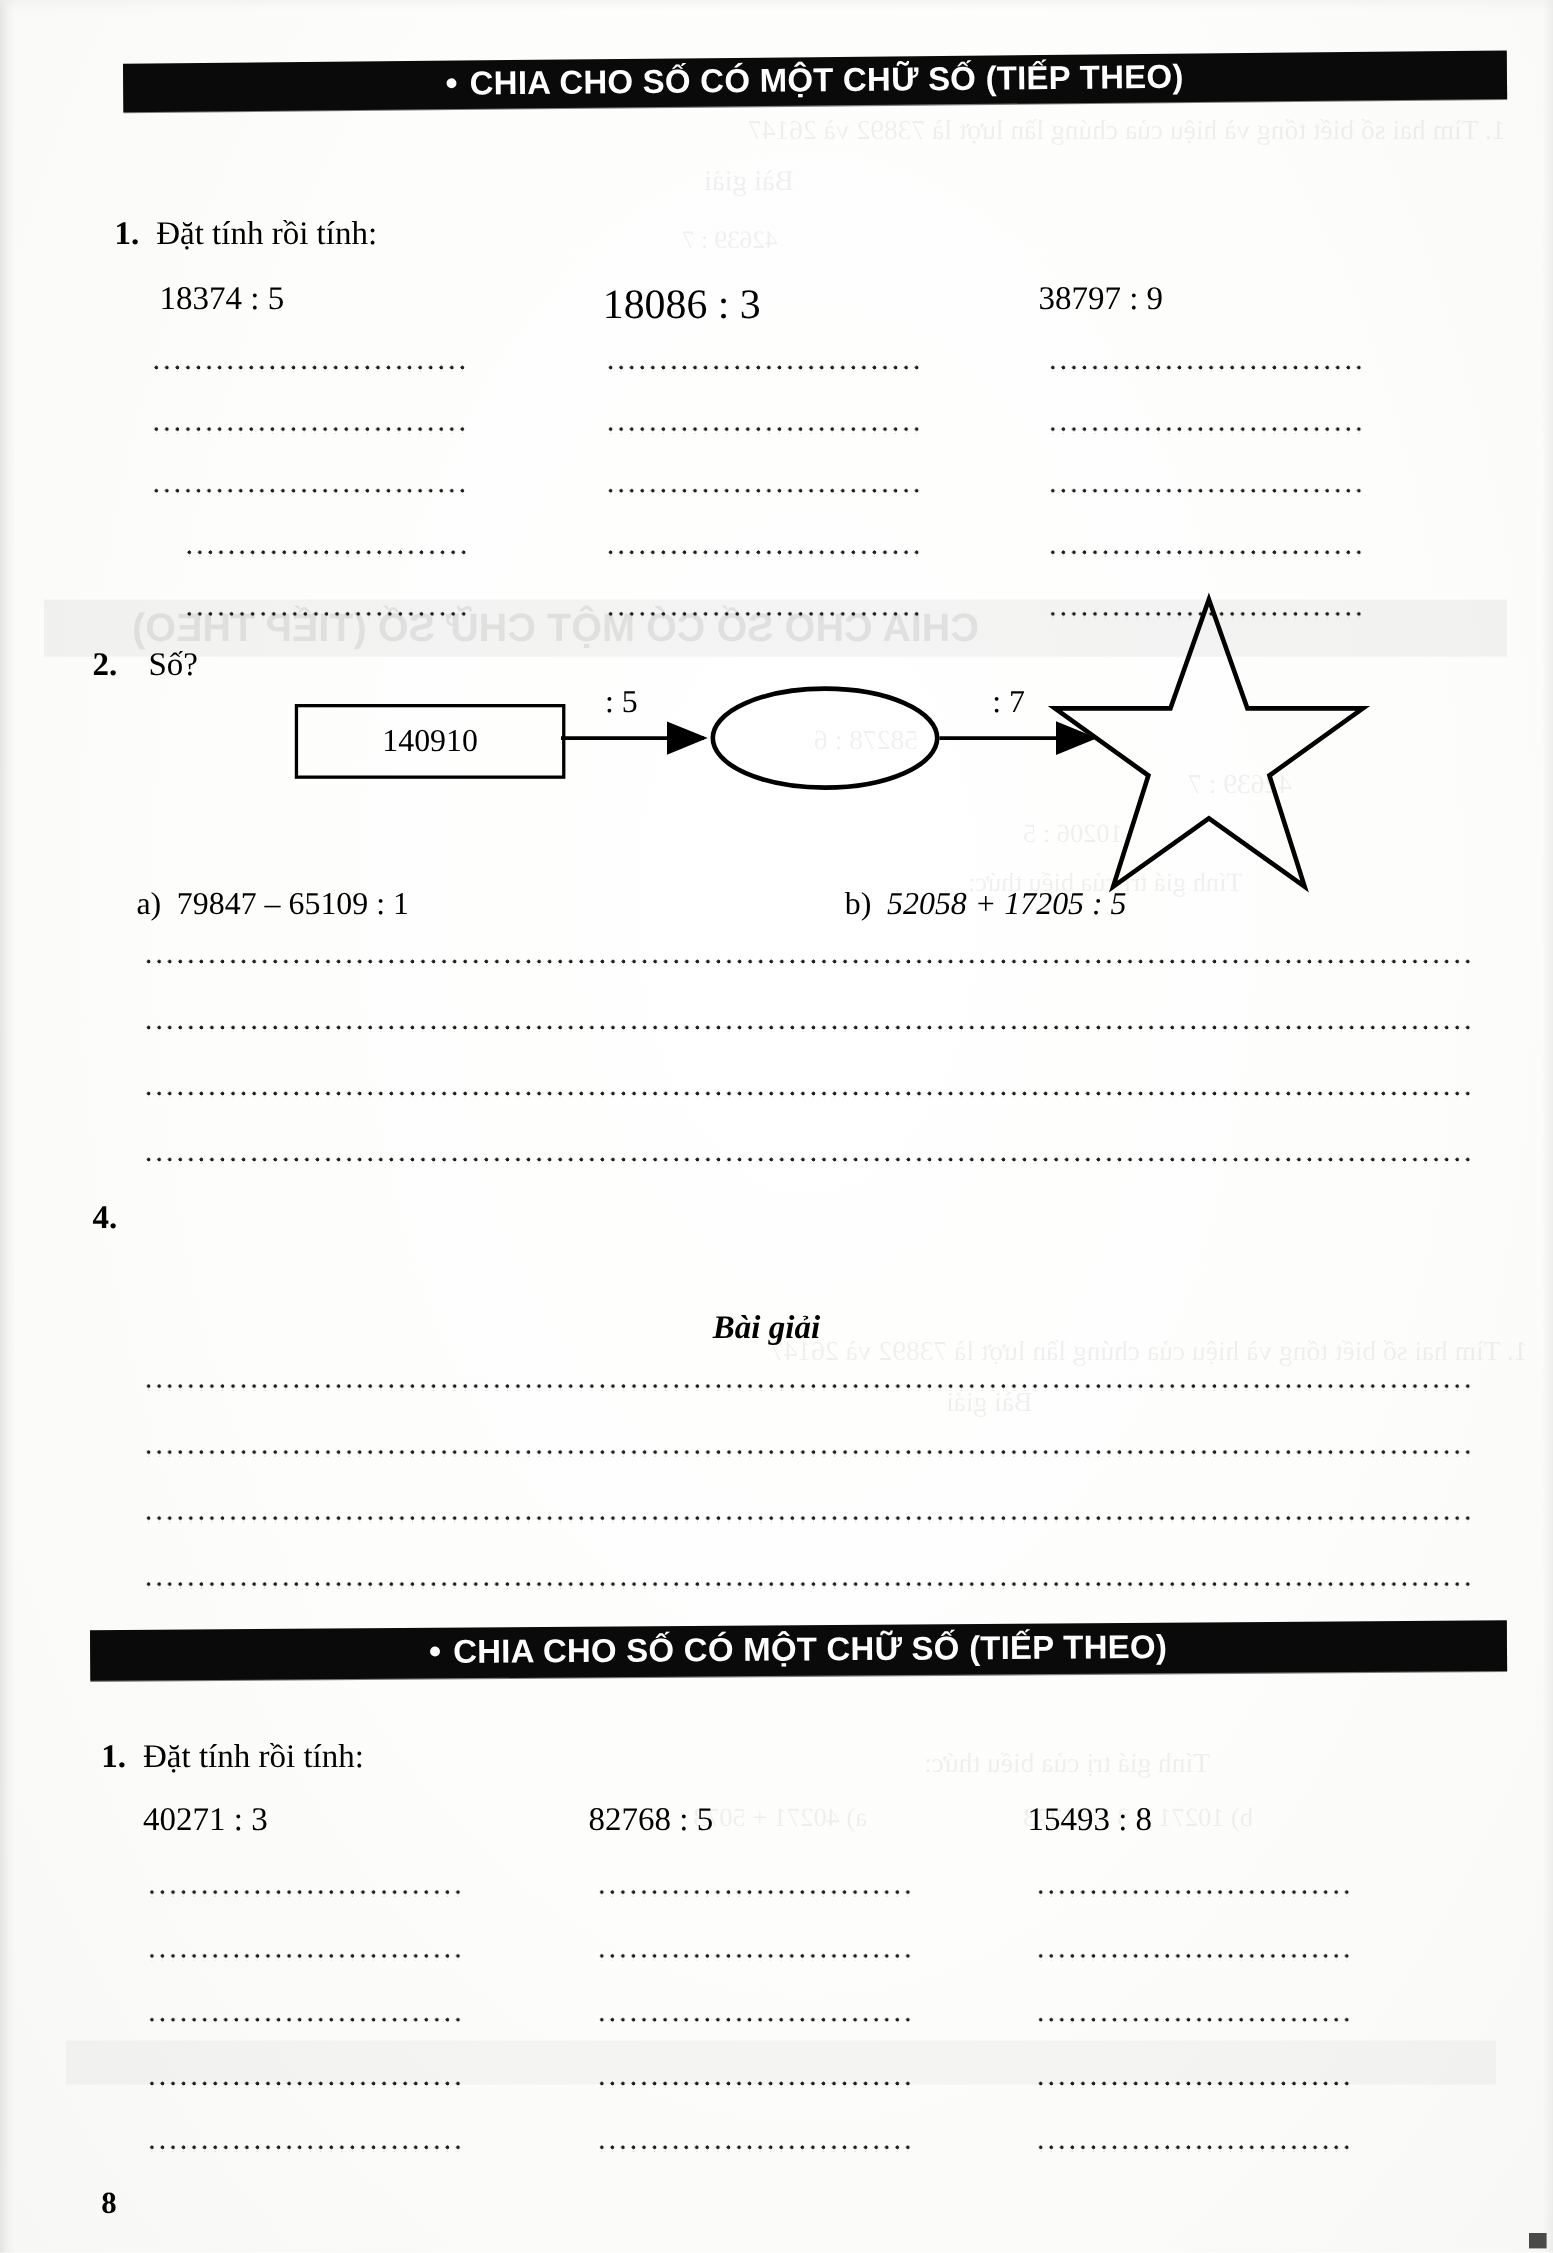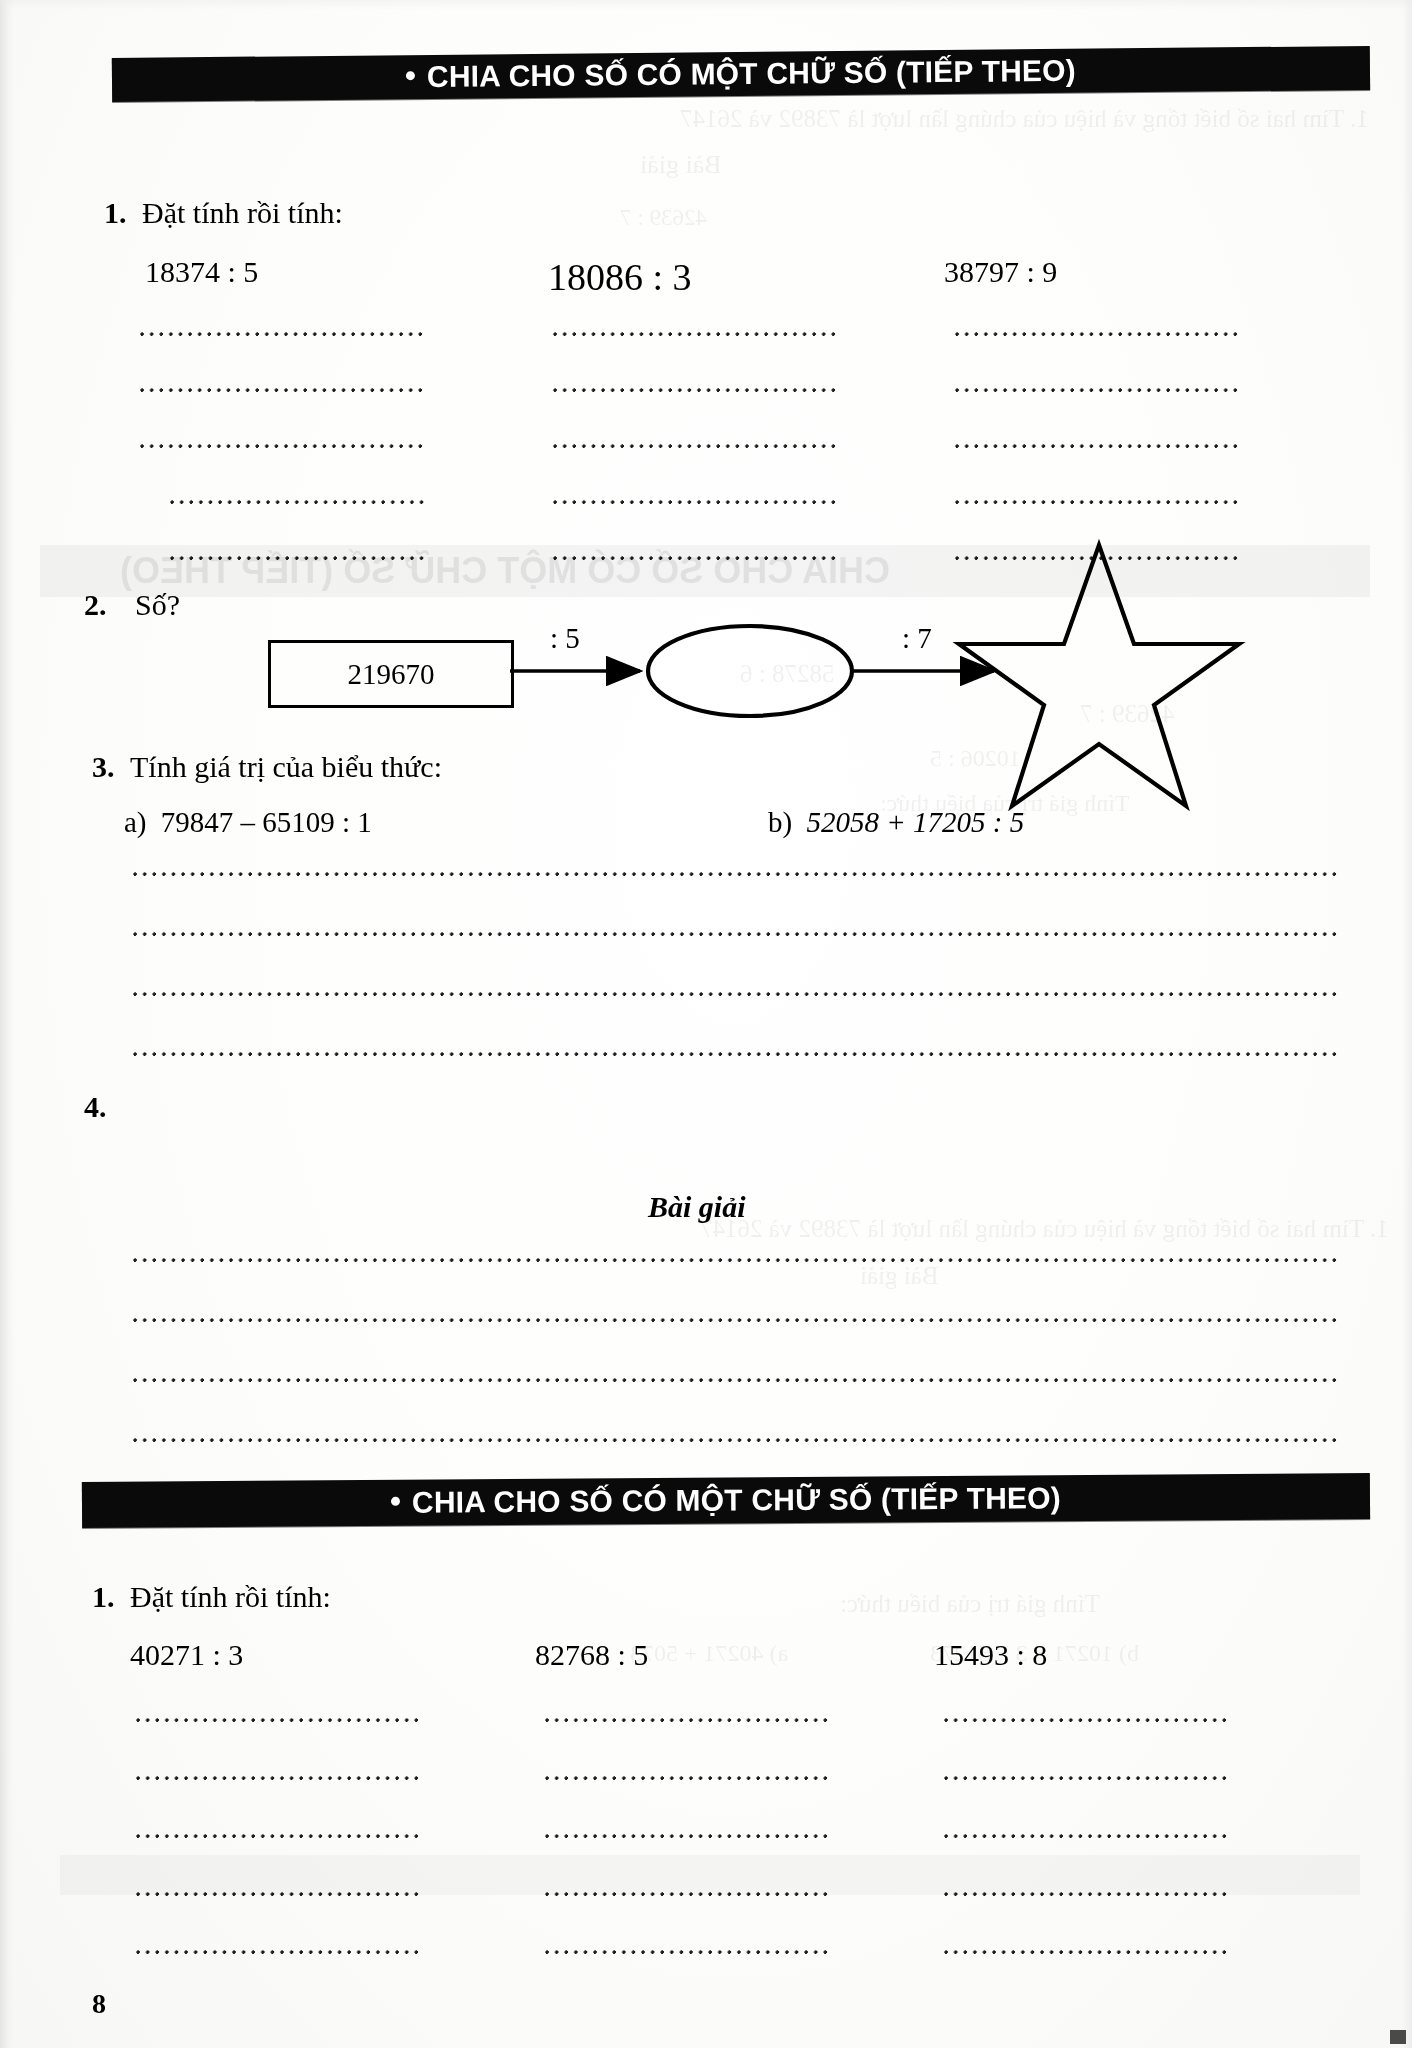--- a/index.html
+++ b/index.html
@@ -196,21 +196,21 @@
   <div class="dots" style="left:955px; top:556px; width:284px;"></div>
 
   <div class="abs" style="left:84px; top:588px; font-size:30px;">
     <span class="qnum">2.</span>
     <span class="qtext" style="margin-left:21px;">Số?</span>
   </div>
 
   <div id="flow" style="left:250px; top:570px; width:1000px; height:170px;">
 
     <div class="flow-box" style="left:18px; top:70px; width:240px; height:62px; font-size:29px;">
-      <span>219670</span>
+      <span>140910</span>
     </div>
 
     <svg width="1000" height="170" style="position:absolute; left:0; top:0; overflow:visible;">
       <defs>
         <marker id="arw" markerWidth="11" markerHeight="9" refX="10" refY="4.5" orient="auto">
           <polygon points="0,0 11,4.5 0,9" fill="#000"></polygon>
         </marker>
       </defs>
 
       <line x1="260" y1="101" x2="390" y2="101" stroke="#000" stroke-width="3.4" marker-end="url(#arw)"></line>
@@ -219,24 +219,20 @@
 
       <line x1="604" y1="101" x2="744" y2="101" stroke="#000" stroke-width="3.4" marker-end="url(#arw)"></line>
 
       <polygon points="849,-25 884,74 989,74 904,135 936,236 849,174 762,236 794,135 709,74 814,74" fill="none" stroke="#000" stroke-width="4.2" stroke-linejoin="miter"></polygon>
     </svg>
 
     <div class="flow-label" style="left:300px; top:52px; font-size:29px;">: 5</div>
     <div class="flow-label" style="left:652px; top:52px; font-size:29px;">: 7</div>
   </div>
 
-  <div class="abs" style="left:92px; top:750px; font-size:30px;">
-    <span class="qnum">3.</span>
-    <span class="qtext" style="margin-left:8px;">Tính giá trị của biểu thức:</span>
-  </div>
 
   <div class="abs" style="left:124px; top:806px; font-size:29px;">
     <span>a)</span>
     <span style="margin-left:7px;">79847 – 65109 : 1</span>
   </div>
   <div class="abs" style="left:768px; top:806px; font-size:29px;">
     <span>b)</span>
     <span style="margin-left:7px;font-style:italic;">52058 + 17205 : 5</span>
   </div>
 

